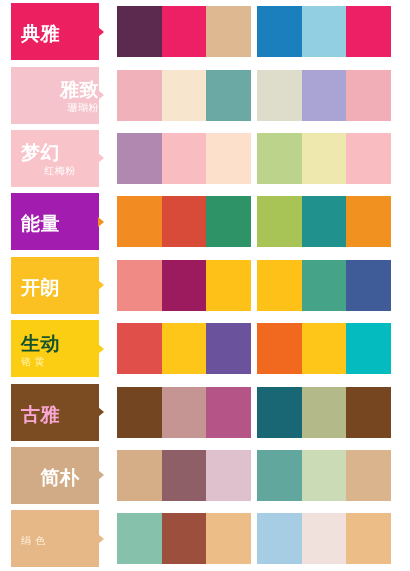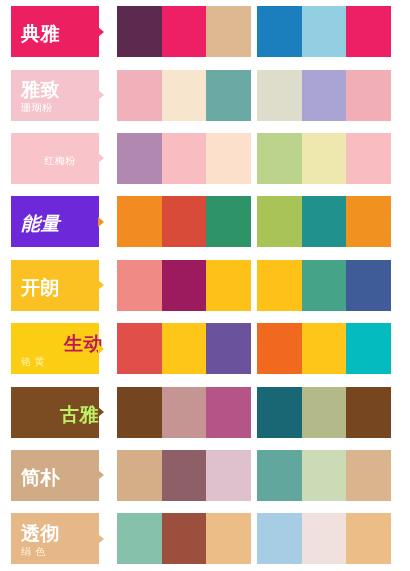--- a/index.html
+++ b/index.html
@@ -25,21 +25,21 @@
     display: flex;
     align-items: center;
     width: 410px;
     height: 63.4px;
   }
 
   
   .row-label {
     position: relative;
     width: 88px;
-    height: 51px;
+    height: 57px;
     margin-left: 11px;
     padding: 4px 0 0 10px;
     display: flex;
     flex-direction: column;
     justify-content: center;
     flex: none;
   }
 
   .row-label .label-title {
     font-size: 19px;
@@ -113,58 +113,59 @@
           <div class="swatch" title="#deb891" style="background: rgb(222, 184, 145);"></div>
         </div>
         <div class="swatch-group group-b">
           <div class="swatch" title="#1b7fbd" style="background: rgb(27, 127, 189);"></div>
           <div class="swatch" title="#93cfe3" style="background: rgb(147, 207, 227);"></div>
           <div class="swatch" title="#ed2065" style="background: rgb(237, 32, 101);"></div>
         </div>
       </div>
     </div>
     <div class="palette-row">
-      <div class="row-label" style="background: rgb(244, 195, 203); color: rgb(244, 195, 203);">
+      <div class="row-label" style="background: rgb(244, 195, 203); color: rgb(244, 195, 203); text-align: right;">
         <div class="label-title" style="color: rgb(255, 255, 255);">雅致</div>
         <div class="label-sub" style="color: rgb(255, 255, 255);">珊瑚粉</div>
         <span class="label-pointer"></span>
       </div>
       <div class="swatch-area">
         <div class="swatch-group group-a">
           <div class="swatch" title="#f0b1ba" style="background: rgb(240, 177, 186);"></div>
           <div class="swatch" title="#f8e5cd" style="background: rgb(248, 229, 205);"></div>
           <div class="swatch" title="#6ba9a4" style="background: rgb(107, 169, 164);"></div>
         </div>
         <div class="swatch-group group-b">
           <div class="swatch" title="#dedcca" style="background: rgb(222, 220, 202);"></div>
           <div class="swatch" title="#a9a4d4" style="background: rgb(169, 164, 212);"></div>
           <div class="swatch" title="#f2aeb7" style="background: rgb(242, 174, 183);"></div>
         </div>
       </div>
     </div>
     <div class="palette-row">
       <div class="row-label" style="background: rgb(249, 195, 202); color: rgb(249, 195, 202);">
+        <div class="label-title" style="color: rgb(255, 255, 255);">梦幻</div>
         <div class="label-sub" style="color: rgb(255, 255, 255); text-align: center;">红梅粉</div>
         <span class="label-pointer"></span>
       </div>
       <div class="swatch-area">
         <div class="swatch-group group-a">
           <div class="swatch" title="#b189b0" style="background: rgb(177, 137, 176);"></div>
           <div class="swatch" title="#f9bcc0" style="background: rgb(249, 188, 192);"></div>
           <div class="swatch" title="#fce0cb" style="background: rgb(252, 224, 203);"></div>
         </div>
         <div class="swatch-group group-b">
           <div class="swatch" title="#bcd38c" style="background: rgb(188, 211, 140);"></div>
           <div class="swatch" title="#eee8ae" style="background: rgb(238, 232, 174);"></div>
           <div class="swatch" title="#f9bcc0" style="background: rgb(249, 188, 192);"></div>
         </div>
       </div>
     </div>
     <div class="palette-row">
-      <div class="row-label" style="background: #6d28d9; color: rgb(242, 143, 34); font-style: italic;">
+      <div class="row-label" style="background: #a21caf; color: rgb(242, 143, 34);">
         <div class="label-title" style="color: rgb(255, 255, 255);">能量</div>
         <span class="label-pointer"></span>
       </div>
       <div class="swatch-area">
         <div class="swatch-group group-a">
           <div class="swatch" title="#f18b22" style="background: rgb(241, 139, 34);"></div>
           <div class="swatch" title="#d84b39" style="background: rgb(216, 75, 57);"></div>
           <div class="swatch" title="#2e9468" style="background: rgb(46, 148, 104);"></div>
         </div>
         <div class="swatch-group group-b">
@@ -187,76 +188,75 @@
         </div>
         <div class="swatch-group group-b">
           <div class="swatch" title="#fdc117" style="background: rgb(253, 193, 23);"></div>
           <div class="swatch" title="#45a387" style="background: rgb(69, 163, 135);"></div>
           <div class="swatch" title="#3f5b98" style="background: rgb(63, 91, 152);"></div>
         </div>
       </div>
     </div>
     <div class="palette-row">
       <div class="row-label" style="background: rgb(251, 206, 20); color: rgb(251, 206, 20);">
-        <div class="label-title" style="color: #be185d; margin-left: 43px;">生动</div>
+        <div class="label-title" style="color: #14532d;">生动</div>
         <div class="label-sub" style="color: rgb(255, 242, 168); font-family: Liberation Serif, serif;">铬 黄</div>
         <span class="label-pointer"></span>
       </div>
       <div class="swatch-area">
         <div class="swatch-group group-a">
           <div class="swatch" title="#e04f4a" style="background: rgb(224, 79, 74);"></div>
           <div class="swatch" title="#fdc619" style="background: rgb(253, 198, 25);"></div>
           <div class="swatch" title="#6b529c" style="background: rgb(107, 82, 156);"></div>
         </div>
         <div class="swatch-group group-b">
           <div class="swatch" title="#f1681f" style="background: rgb(241, 104, 31);"></div>
           <div class="swatch" title="#fdc619" style="background: rgb(253, 198, 25);"></div>
           <div class="swatch" title="#04bcbf" style="background: rgb(4, 188, 191);"></div>
         </div>
       </div>
     </div>
     <div class="palette-row">
       <div class="row-label" style="background: rgb(123, 75, 34); color: rgb(123, 75, 34);">
-        <div class="label-title" style="color: #bef264; text-align: right;">古雅</div>
+        <div class="label-title" style="color: #f9a8d4;">古雅</div>
         <span class="label-pointer"></span>
       </div>
       <div class="swatch-area">
         <div class="swatch-group group-a">
           <div class="swatch" title="#734520" style="background: rgb(115, 69, 32);"></div>
           <div class="swatch" title="#c59593" style="background: rgb(197, 149, 147);"></div>
           <div class="swatch" title="#b55587" style="background: rgb(181, 85, 135);"></div>
         </div>
         <div class="swatch-group group-b">
           <div class="swatch" title="#196775" style="background: rgb(25, 103, 117);"></div>
           <div class="swatch" title="#b4b98a" style="background: rgb(180, 185, 138);"></div>
           <div class="swatch" title="#754620" style="background: rgb(117, 70, 32);"></div>
         </div>
       </div>
     </div>
     <div class="palette-row">
-      <div class="row-label" style="background: rgb(209, 171, 134); color: rgb(209, 171, 134);">
+      <div class="row-label" style="background: rgb(209, 171, 134); color: rgb(209, 171, 134); align-items: center;">
         <div class="label-title" style="color: rgb(255, 255, 255);">简朴</div>
         <span class="label-pointer"></span>
       </div>
       <div class="swatch-area">
         <div class="swatch-group group-a">
           <div class="swatch" title="#d5ad86" style="background: rgb(213, 173, 134);"></div>
           <div class="swatch" title="#8e5f66" style="background: rgb(142, 95, 102);"></div>
           <div class="swatch" title="#dfc1ce" style="background: rgb(223, 193, 206);"></div>
         </div>
         <div class="swatch-group group-b">
           <div class="swatch" title="#62a79e" style="background: rgb(98, 167, 158);"></div>
           <div class="swatch" title="#cbdbb5" style="background: rgb(203, 219, 181);"></div>
           <div class="swatch" title="#d9b48d" style="background: rgb(217, 180, 141);"></div>
         </div>
       </div>
     </div>
     <div class="palette-row">
       <div class="row-label" style="background: rgb(231, 184, 135); color: rgb(231, 184, 135);">
-        <div class="label-title" style="color: rgb(255, 255, 255);">透彻</div>
         <div class="label-sub" style="color: rgb(255, 243, 226);">绢 色</div>
         <span class="label-pointer"></span>
       </div>
       <div class="swatch-area">
         <div class="swatch-group group-a">
           <div class="swatch" title="#86c1ac" style="background: rgb(134, 193, 172);"></div>
           <div class="swatch" title="#9c4f3c" style="background: rgb(156, 79, 60);"></div>
           <div class="swatch" title="#ecbd87" style="background: rgb(236, 189, 135);"></div>
         </div>
         <div class="swatch-group group-b">

